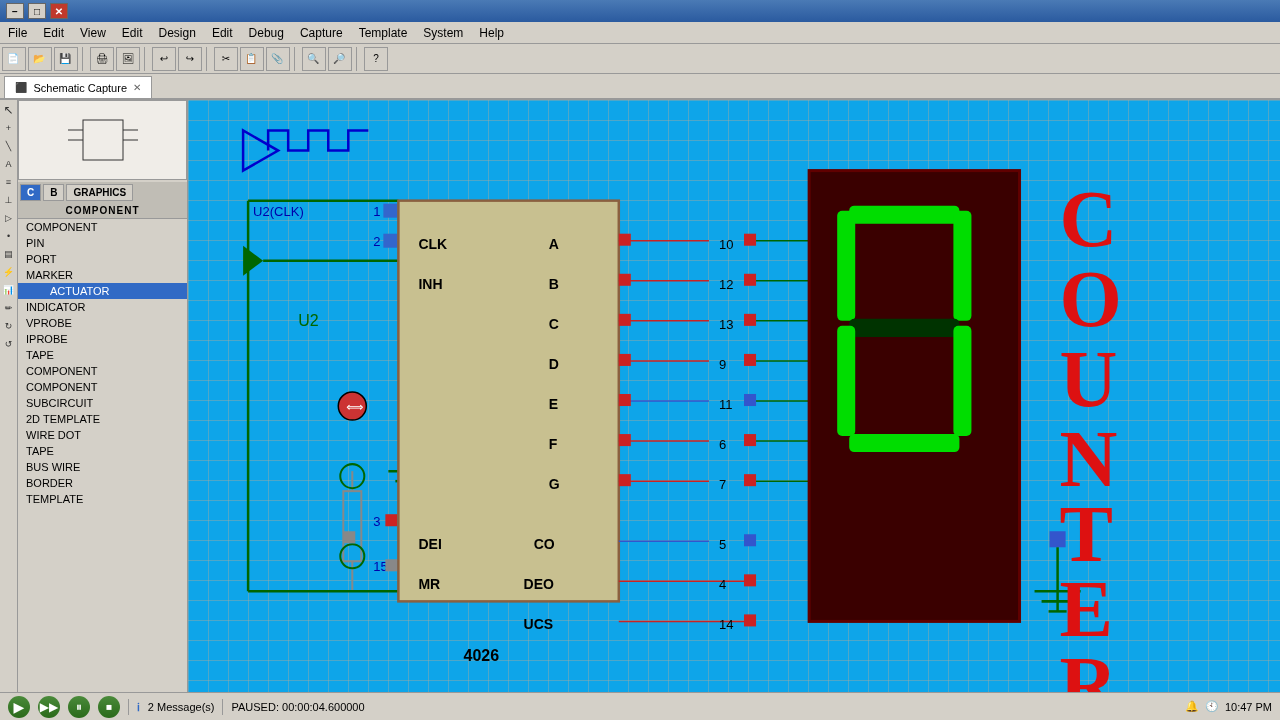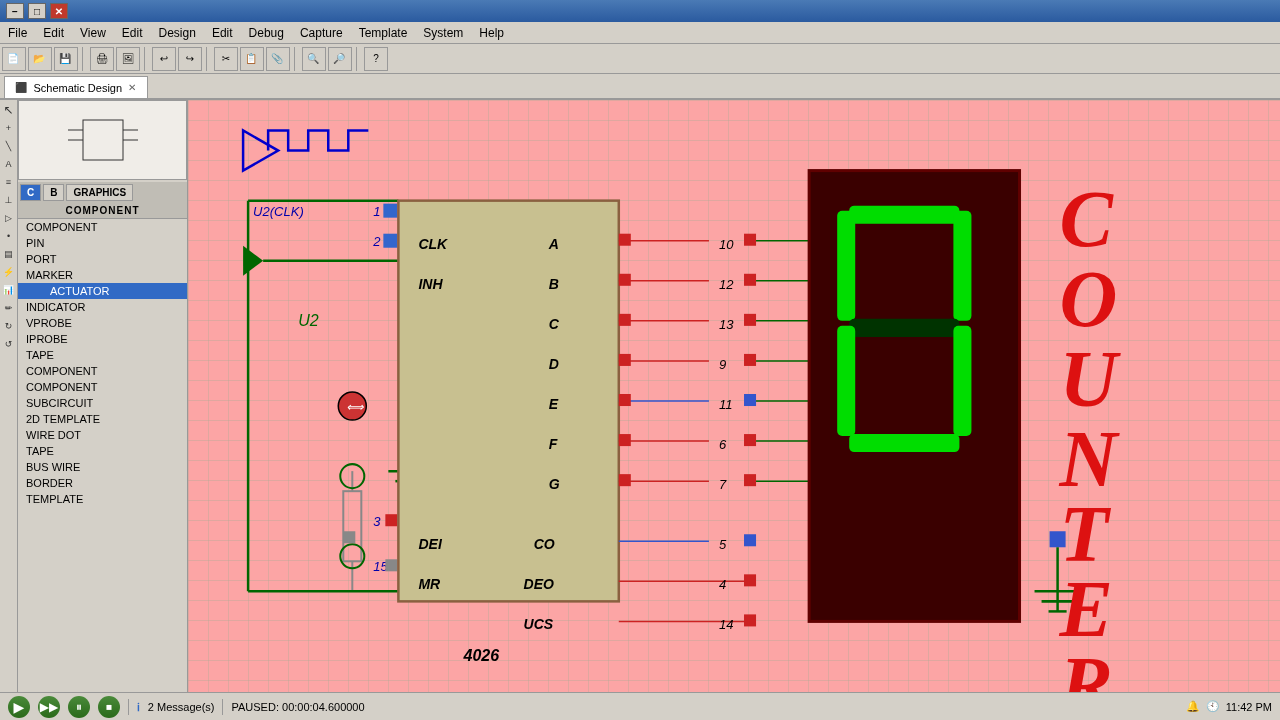--- a/index.html
+++ b/index.html
@@ -158,24 +158,23 @@
       height: 80px;
       border: 1px solid #999;
       background: #f0ede8;
       display: flex; align-items: center; justify-content: center;
       margin-bottom: 2px;
     }
 
     
     #canvas-area {
       flex: 1;
-      background: #fca5a5;
+      background: #0ea5e9;
       position: relative;
       overflow: hidden;
-      font-style: italic;
     }
 
     
     #canvas-area::before {
       content: '';
       position: absolute;
       top: 0; left: 0; right: 0; bottom: 0;
       background-image:
         linear-gradient(rgba(180,170,150,0.4) 1px, transparent 1px),
         linear-gradient(90deg, rgba(180,170,150,0.4) 1px, transparent 1px);
@@ -250,21 +249,21 @@
   <div class="tb-sep"></div>
   <div class="tb-btn">🔍</div>
   <div class="tb-btn">🔎</div>
   <div class="tb-sep"></div>
   <div class="tb-btn">?</div>
 </div>
 
 <div id="tabbar">
   <div class="tab active">
     <span style="font-size:10px; color:#336699;">⬛</span>
-    <span>Schematic Design</span>
+    <span>Schematic Capture</span>
     <span class="tab-close">✕</span>
   </div>
 </div>
 
 <div id="main">
 
   <div id="left-toolbar">
     <div class="lt-btn" style="font-size:12px;">↖</div>
     <div class="lt-btn">+</div>
     <div class="lt-btn">╲</div>
@@ -489,15 +488,15 @@
   <div class="status-sep"></div>
   <span style="color:#316ac5; font-weight:bold;">ℹ</span>
   <span>2 Message(s)</span>
   <div class="status-sep"></div>
   <span>PAUSED: 00:00:04.600000</span>
 
   <div style="flex:1"></div>
   <div style="display:flex; gap:6px; align-items:center;">
     <span style="font-size:11px;">🔔</span>
     <span style="font-size:11px;">🕙</span>
-    <span>11:42 PM</span>
+    <span>10:47 PM</span>
   </div>
 </div>
 
 </body></html>

